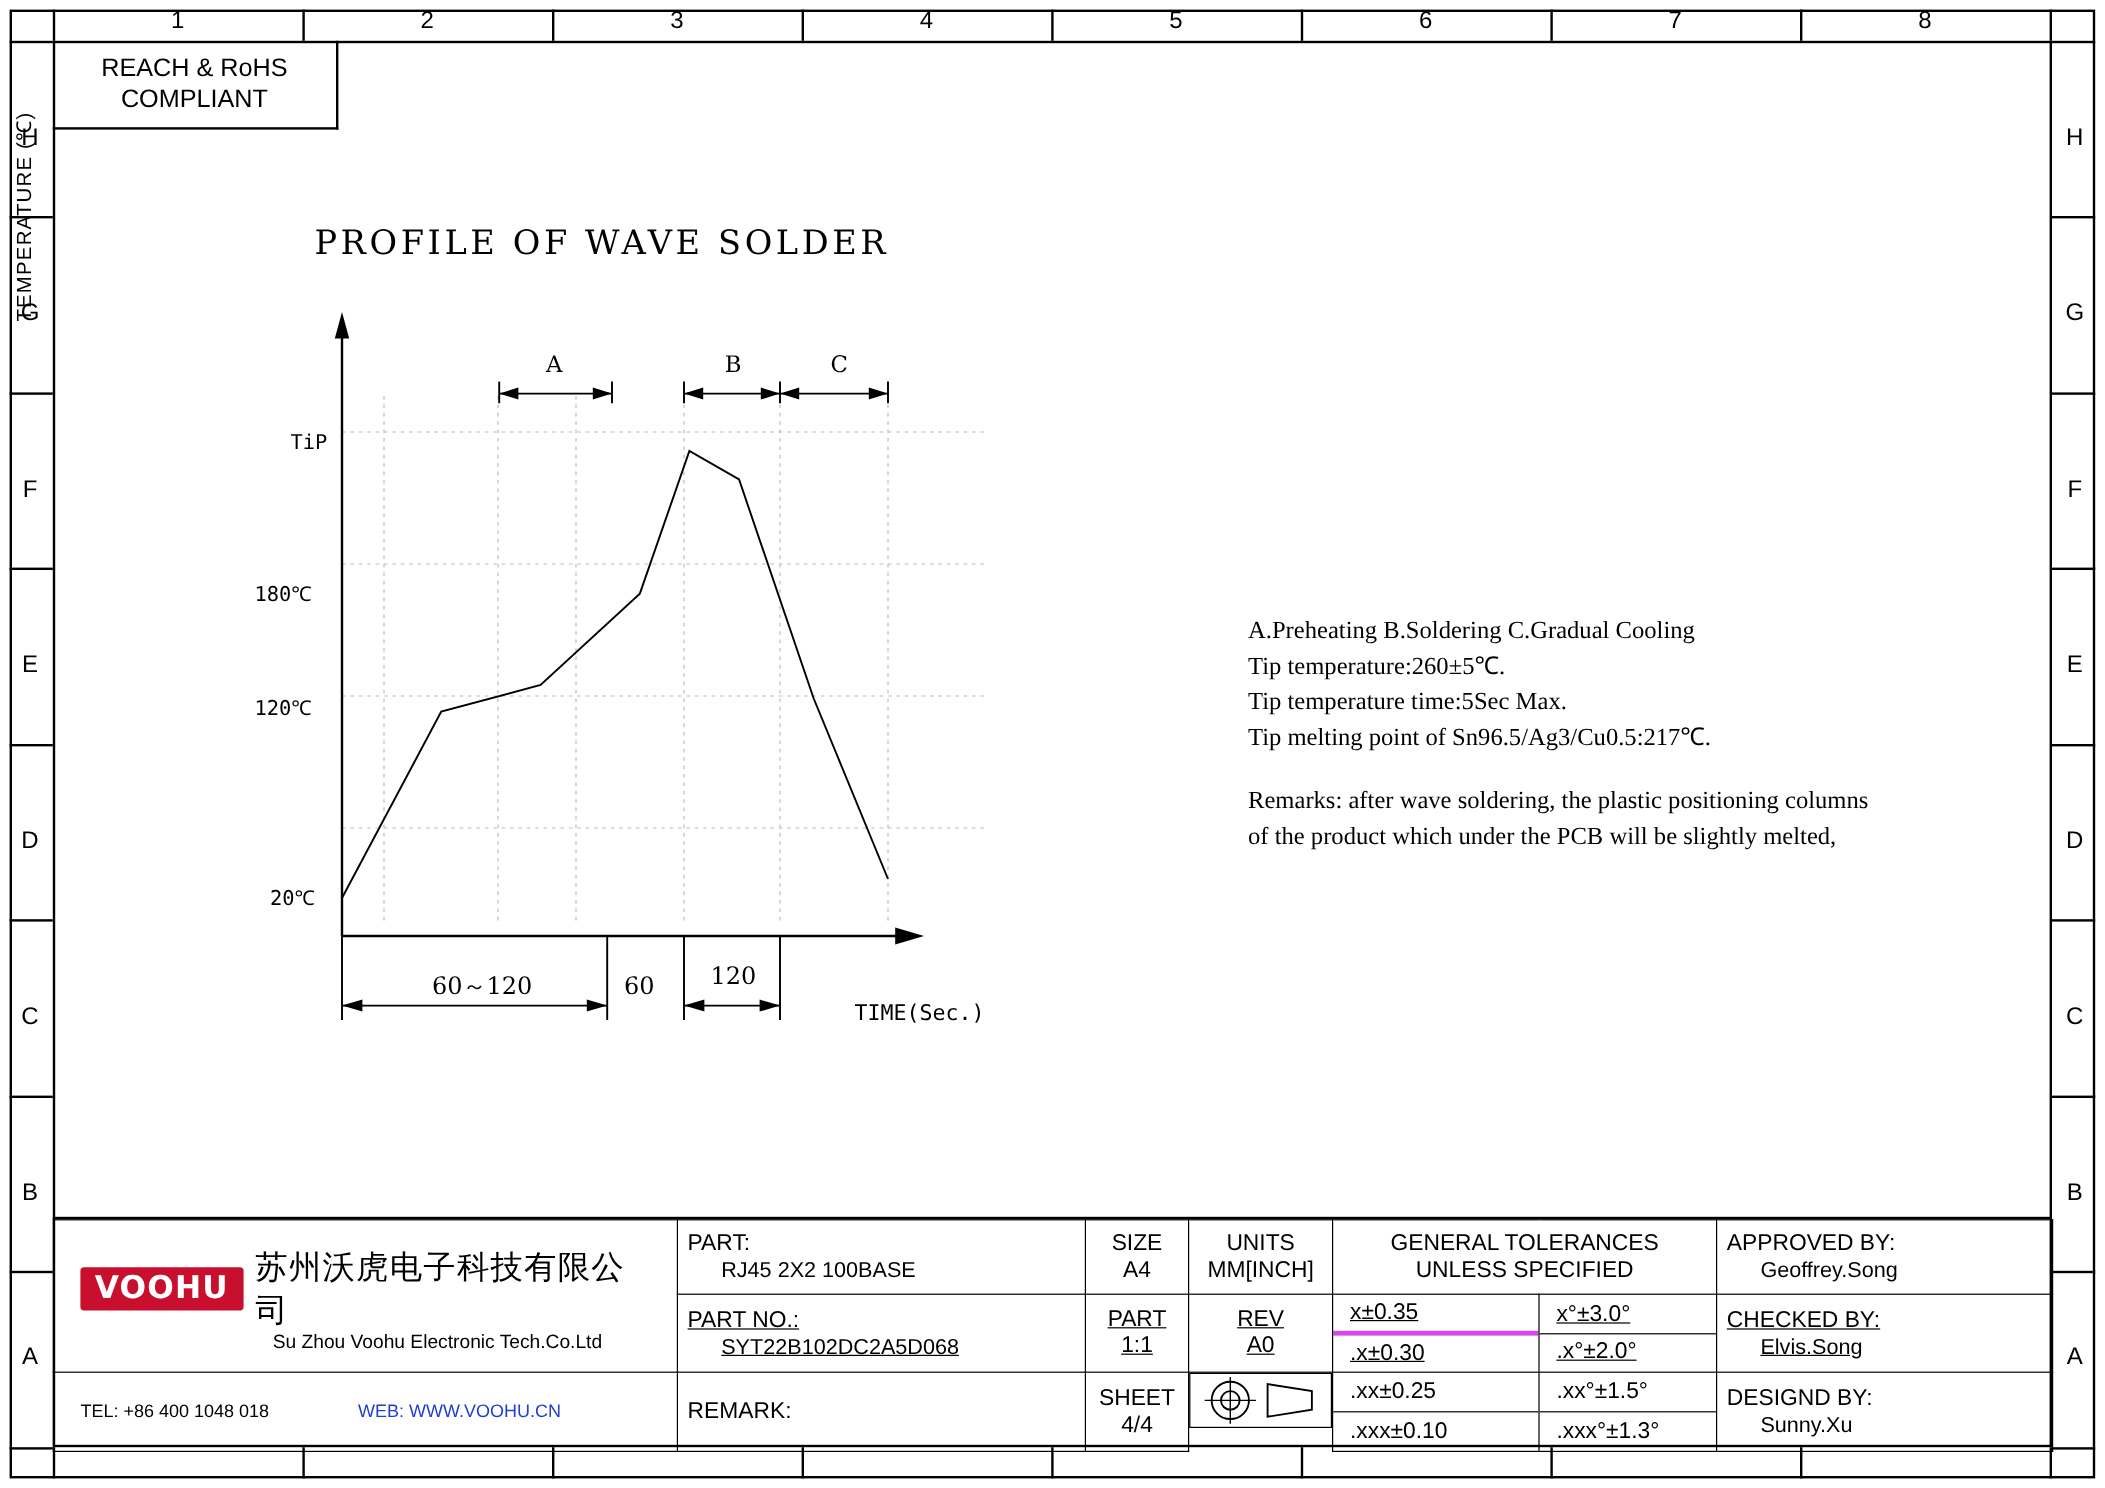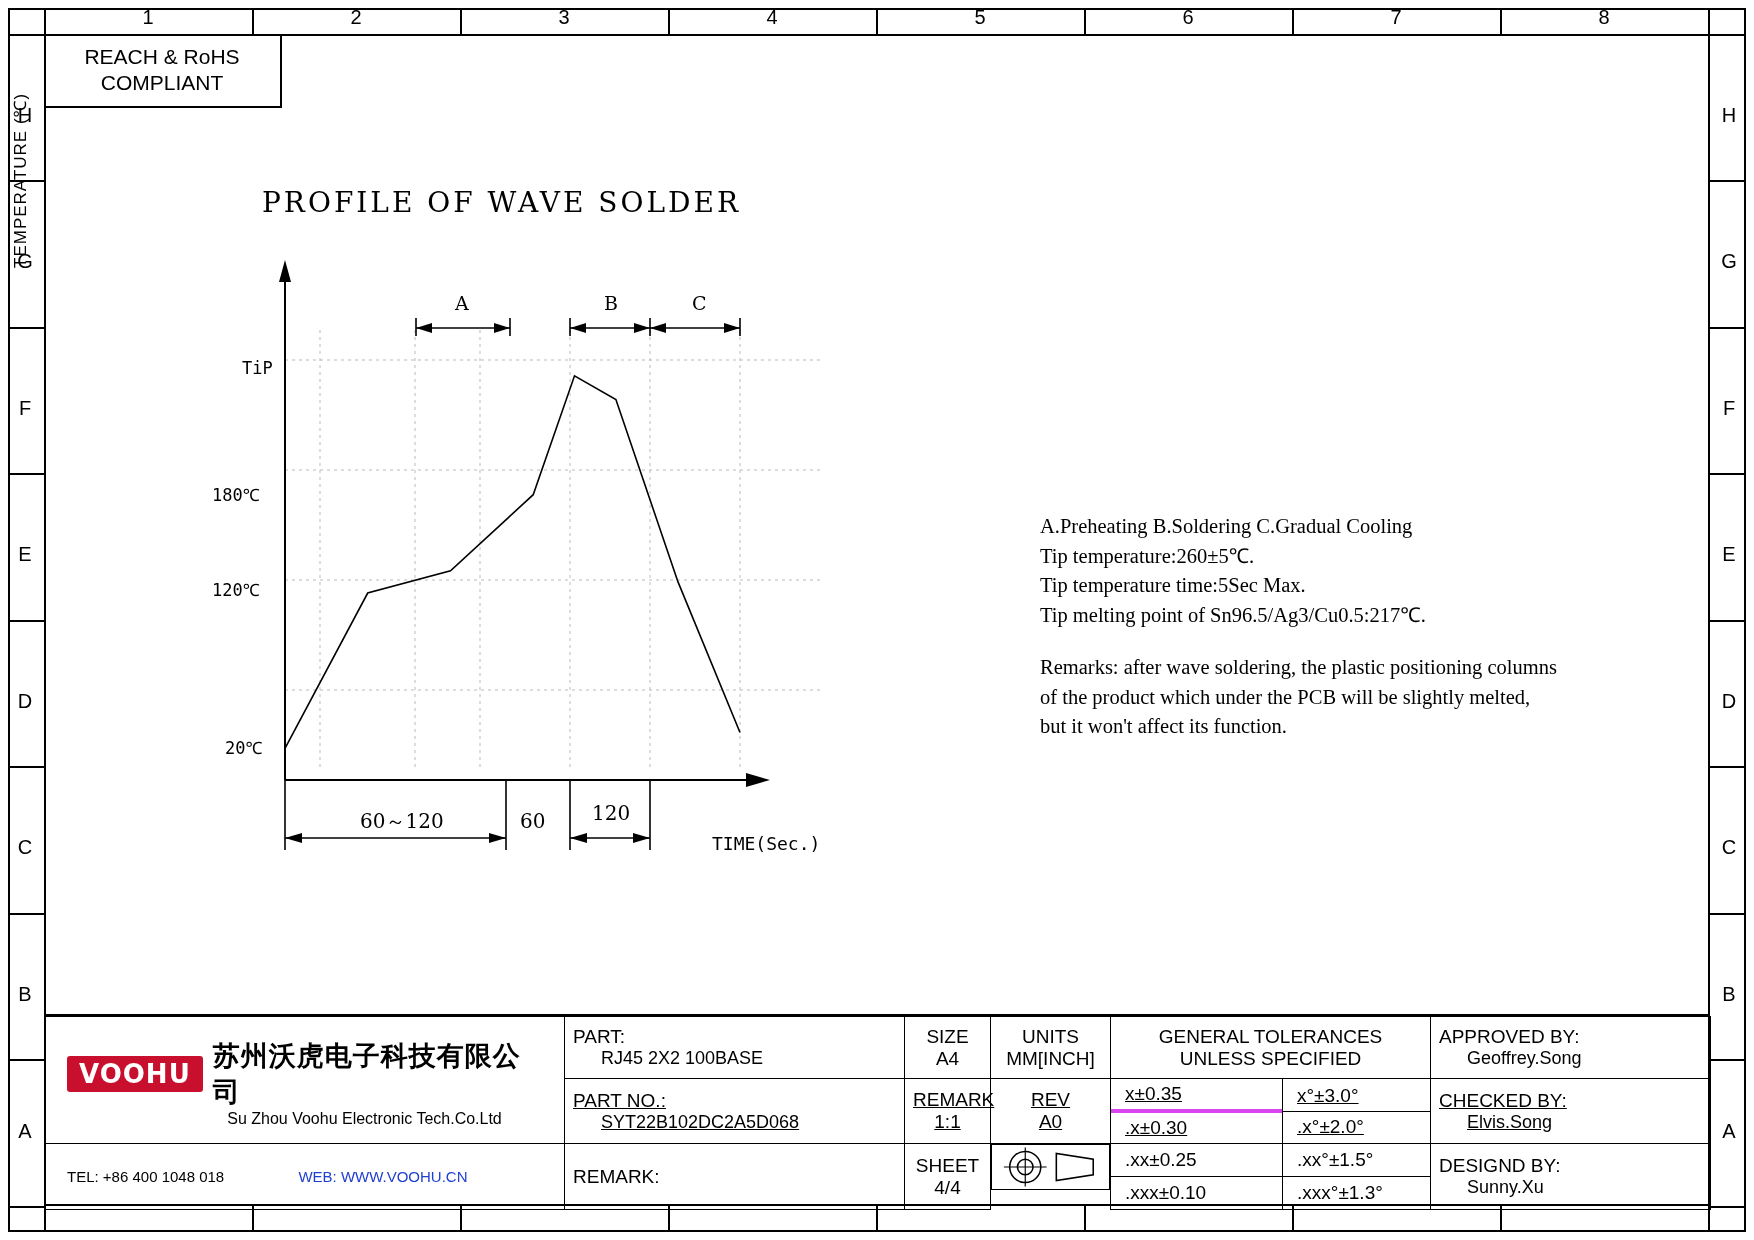--- a/index.html
+++ b/index.html
@@ -173,21 +173,21 @@
     font-family: "DejaVu Sans", sans-serif;
     font-weight: bold;
     font-size: 26px;
     letter-spacing: 1px;
     padding: 5px 12px 5px 12px;
     border-radius: 3px;
     line-height: 1;
   }
   .logo-cn {
     font-family: "DejaVu Sans", sans-serif;
-    font-weight: bold;
+    font-weight: normal;
     font-size: 27px;
     letter-spacing: 1px;
   }
   .logo-en {
     font-family: "Liberation Sans", sans-serif;
     font-size: 16px;
     text-align: center;
     padding-left: 120px;
     margin-top: -2px;
   }
@@ -370,21 +370,20 @@
   </div>
 
   <div class="notes">
     <p>A.Preheating  B.Soldering  C.Gradual Cooling</p>
     <p>Tip temperature:260±5℃.</p>
     <p>Tip temperature time:5Sec Max.</p>
     <p>Tip melting point of Sn96.5/Ag3/Cu0.5:217℃.</p>
     <div class="gap"></div>
     <p>Remarks: after wave soldering, the plastic positioning columns</p>
     <p>of the product  which under the PCB will be slightly melted,</p>
-    <p>but it won't affect its function.</p>
   </div>
 
   <div class="title-block">
     <table class="tb-table">
       <colgroup>
         <col style="width:520px">
         <col style="width:340px">
         <col style="width:86px">
         <col style="width:120px">
         <col style="width:172px">
@@ -420,21 +419,21 @@
           <div>APPROVED BY:</div>
           <div class="tb-val">Geoffrey.Song</div>
         </td>
       </tr>
       <tr style="height:62px;text-decoration:underline;">
         <td>
           <div>PART NO.:</div>
           <div class="tb-val">SYT22B102DC2A5D068</div>
         </td>
         <td class="cell-center">
-          <div>REMARK</div>
+          <div>PART</div>
           <div>1:1</div>
         </td>
         <td class="cell-center">
           <div>REV</div>
           <div>A0</div>
         </td>
         <td style="padding:0;">
           <div style="border-bottom:4px solid #d946ef;height:30px;line-height:30px;padding-left:14px;">x±0.35</div>
           <div style="height:30px;line-height:30px;padding-left:14px;">.x±0.30</div>
         </td>

